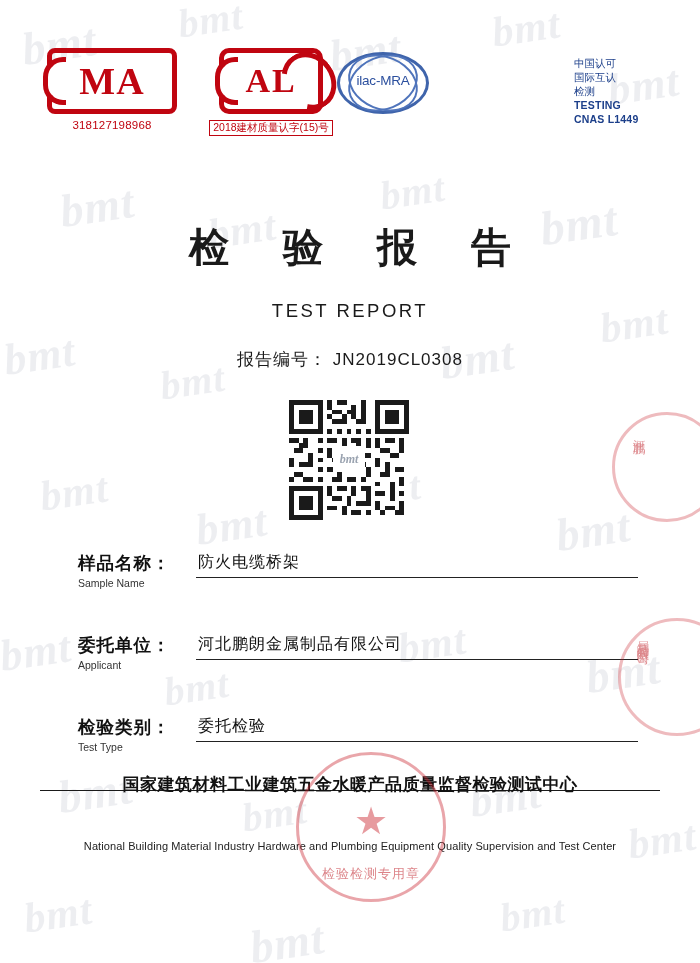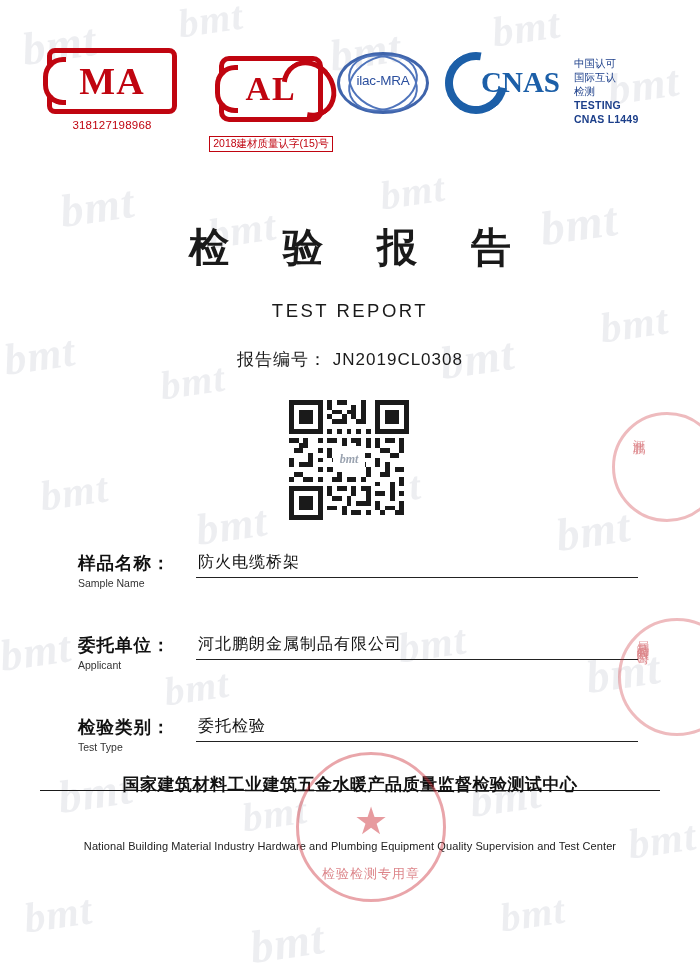--- a/index.html
+++ b/index.html
@@ -96,21 +96,21 @@
   }
 
   
   .cal { left: 158px; top: 0; width: 150px; }
   .cal-mark {
     width: 104px;
     height: 66px;
     border: 5px solid #c00510;
     border-radius: 10px;
     box-sizing: border-box;
-    margin: 8px auto;
+    margin: 0 auto;
     position: relative;
     overflow: visible;
   }
   .cal-inner {
     font-family: "Liberation Serif", serif;
     font-weight: bold;
     font-size: 34px;
     color: #c00510;
     line-height: 56px;
     letter-spacing: 2px;
@@ -496,26 +496,20 @@
 
     <div class="logo-block ilac">
       <div class="ilac-mark">
         <div class="ilac-ell"></div>
         <div class="ilac-ell2"></div>
         <div class="ilac-ell3"></div>
         <div class="ilac-label">ilac-MRA</div>
       </div>
     </div>
 
-    <div class="logo-block cnas">
-      <div class="cnas-mark">
-        <div class="cnas-c"></div>
-        <div class="cnas-text">CNAS</div>
-      </div>
-    </div>
 
     <div class="cnas-side">
       <div>中国认可</div>
       <div>国际互认</div>
       <div>检测</div>
       <div class="en">TESTING</div>
       <div class="en">CNAS L1449</div>
     </div>
   </div>
 

